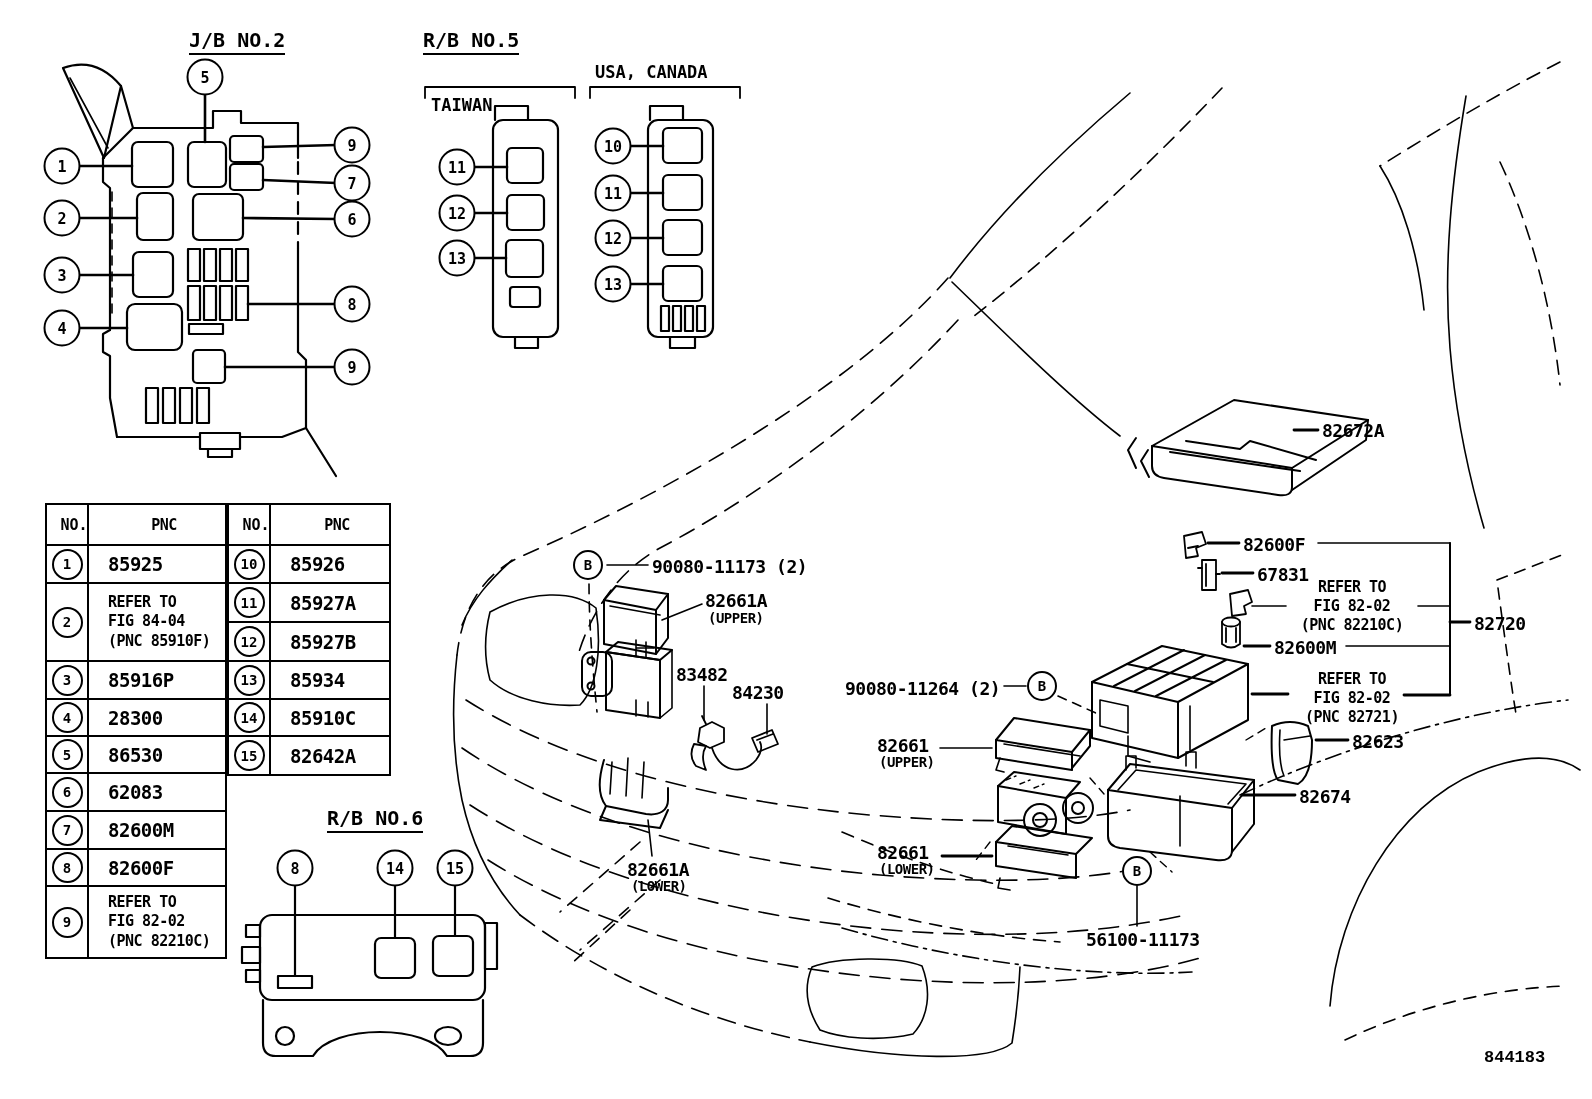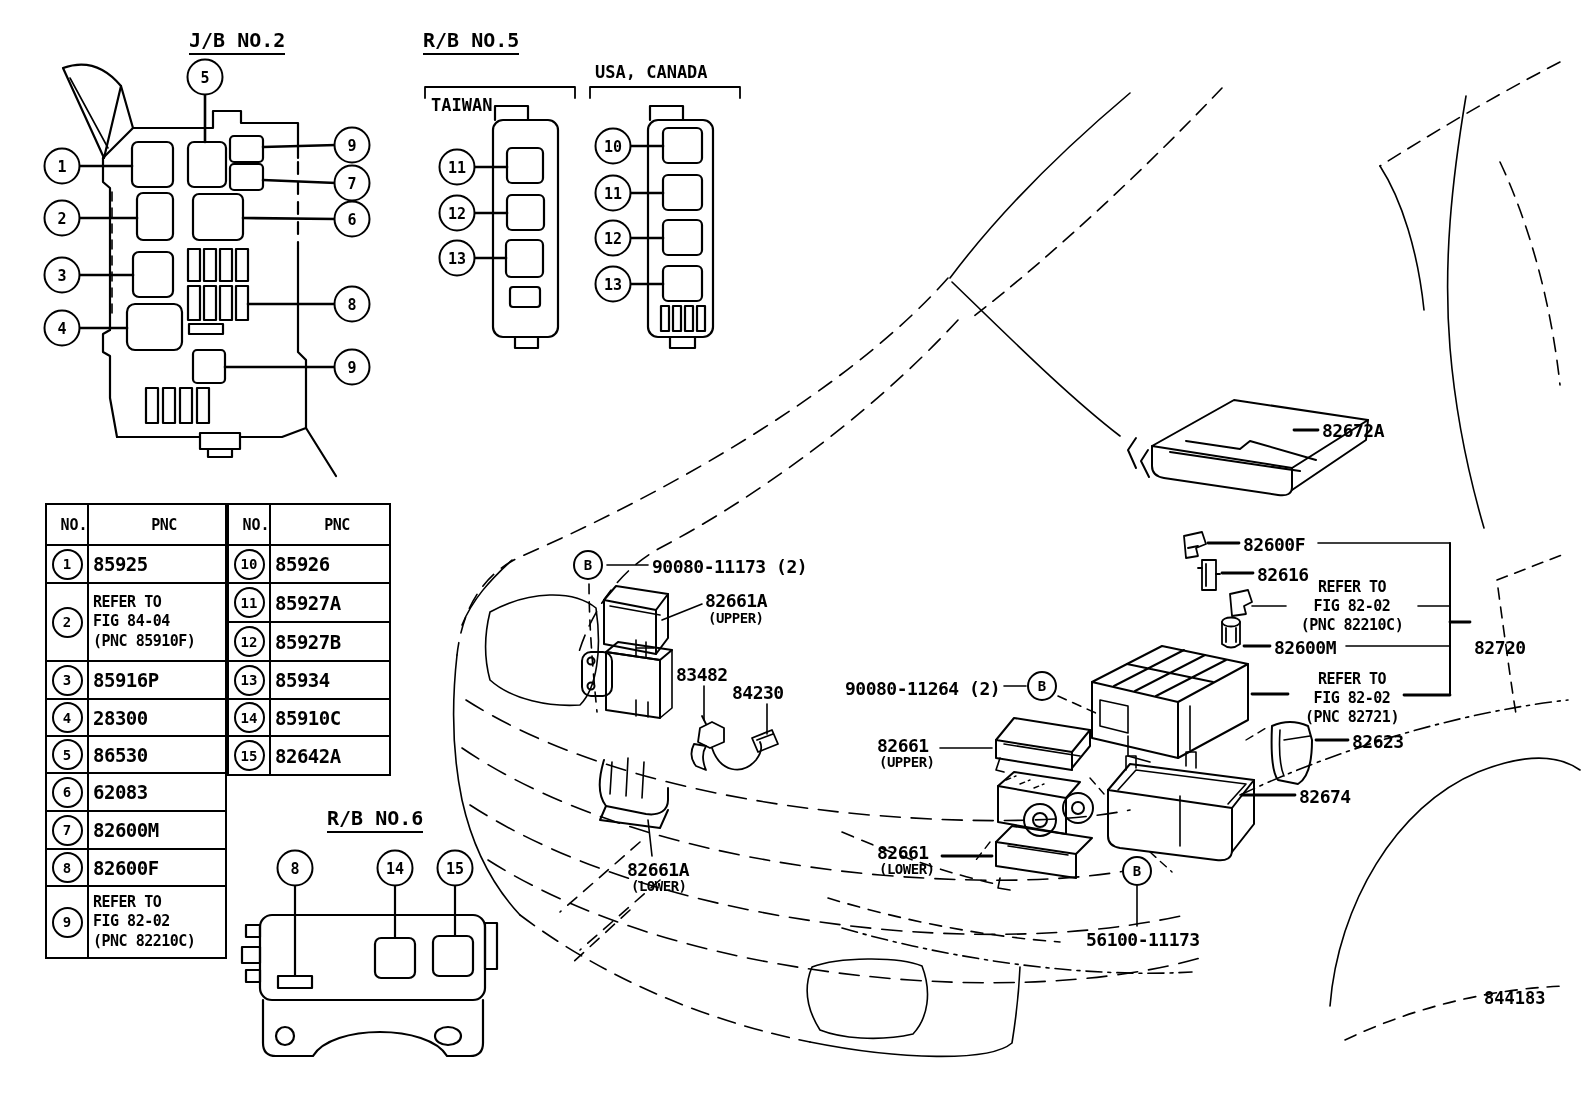--- a/index.html
+++ b/index.html
@@ -16,21 +16,21 @@
       background:#fff;display:flex;align-items:center;justify-content:center;
       font-size:15px;font-weight:700;transform:translate(-50%,-50%);}
   .bco{position:absolute;z-index:2;width:26px;height:26px;border:2.2px solid #000;border-radius:50%;
       background:#fff;display:flex;align-items:center;justify-content:center;
       font-size:14px;font-weight:700;transform:translate(-50%,-50%);}
   .tbl{position:absolute;z-index:2;border:2.5px solid #000;background:#fff;box-sizing:border-box;}
   .trow{display:flex;box-sizing:border-box;border-bottom:2.5px solid #000;}
   .trow.last{border-bottom:none;}
   .tn{width:42px;border-right:2.5px solid #000;display:flex;align-items:center;justify-content:center;
       box-sizing:border-box;flex:none;}
-  .tp{flex:1;display:flex;flex-direction:column;justify-content:center;padding-left:4px;
+  .tp{flex:1;display:flex;flex-direction:column;justify-content:center;padding-left:19px;
       font-size:19px;font-weight:600;letter-spacing:-0.5px;}
   .tp.ml{font-size:15px;line-height:1.3;}
   .th{font-size:15px;font-weight:700;justify-content:center;padding-left:14px;flex-direction:row;align-items:center;}
   .tco{width:27px;height:27px;border:2px solid #000;border-radius:50%;background:#fff;
       display:flex;align-items:center;justify-content:center;font-size:14px;font-weight:700;}
   .docnum{font-size:17px;font-weight:700;}
 </style>
 </head>
 <body>
 
@@ -320,49 +320,49 @@
 <span class="co" style="left:295px;top:868px;">8</span>
 <span class="co" style="left:395px;top:868px;">14</span>
 <span class="co" style="left:455px;top:868px;">15</span>
 
 <span class="bco" style="left:588px;top:565px;">B</span>
 <span class="bco" style="left:1042px;top:686px;">B</span>
 <span class="bco" style="left:1137px;top:871px;">B</span>
 
 <div class="txt pl" style="left:1322px;top:420px;">82672A</div>
 <div class="txt pl" style="left:1243px;top:534px;">82600F</div>
-<div class="txt pl" style="left:1257px;top:564px;">82616</div>
+<div class="txt pl" style="left:1257px;top:564px;">67831</div>
 <div class="txt refer" style="left:1288px;top:578px;width:128px;">
   <div>REFER TO</div>
   <div>FIG 82-02</div>
   <div>(PNC 82210C)</div>
 </div>
 <div class="txt pl" style="left:1274px;top:637px;">82600M</div>
-<div class="txt pl" style="left:1474px;top:613px;margin-top:24px;">82720</div>
+<div class="txt pl" style="left:1474px;top:613px;">82720</div>
 <div class="txt refer" style="left:1296px;top:670px;width:112px;">
   <div>REFER TO</div>
   <div>FIG 82-02</div>
   <div>(PNC 82721)</div>
 </div>
 <div class="txt pl" style="left:1352px;top:731px;">82623</div>
 <div class="txt pl" style="left:1299px;top:786px;">82674</div>
 <div class="txt pl" style="left:652px;top:556px;">90080-11173 (2)</div>
 <div class="txt pl" style="left:705px;top:590px;">82661A</div>
 <div class="txt pls" style="left:708px;top:610px;">(UPPER)</div>
 <div class="txt pl" style="left:676px;top:664px;">83482</div>
 <div class="txt pl" style="left:732px;top:682px;">84230</div>
 <div class="txt pl" style="left:845px;top:678px;">90080-11264 (2)</div>
 <div class="txt pl" style="left:877px;top:735px;">82661</div>
 <div class="txt pls" style="left:879px;top:754px;">(UPPER)</div>
 <div class="txt pl" style="left:877px;top:842px;">82661</div>
 <div class="txt pls" style="left:879px;top:861px;">(LOWER)</div>
 <div class="txt pl" style="left:627px;top:859px;">82661A</div>
 <div class="txt pls" style="left:631px;top:878px;">(LOWER)</div>
 <div class="txt pl" style="left:1086px;top:929px;">56100-11173</div>
-<div class="txt docnum" style="left:1484px;top:988px;">844183</div>
+<div class="txt docnum" style="left:1484px;top:1048px;font-family:Liberation Mono, monospace;">844183</div>
 
 <div class="tbl" style="left:45px;top:503px;width:182px;">
   <div class="trow" style="height:41px;">
     <div class="tn th">NO.</div>
     <div class="tp th">PNC</div>
   </div>
   <div class="trow" style="height:38px;">
     <div class="tn">
           <span class="tco">1</span>
         </div>

